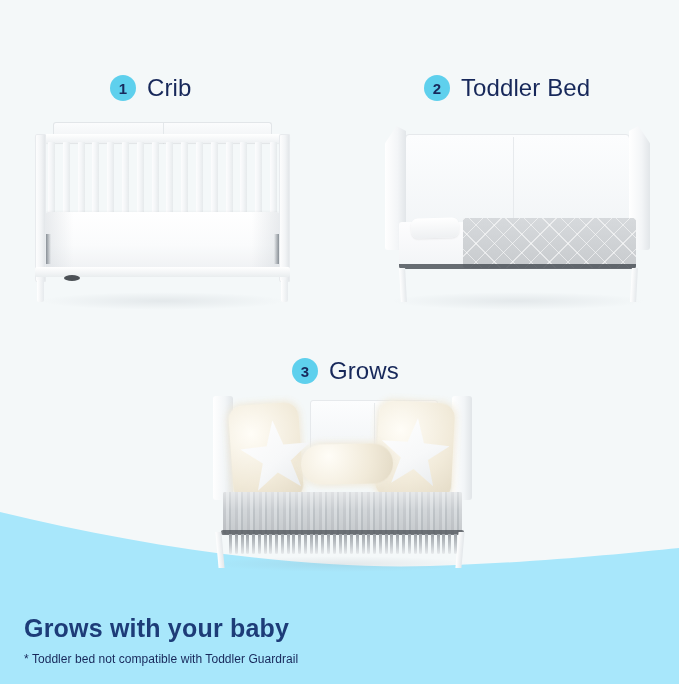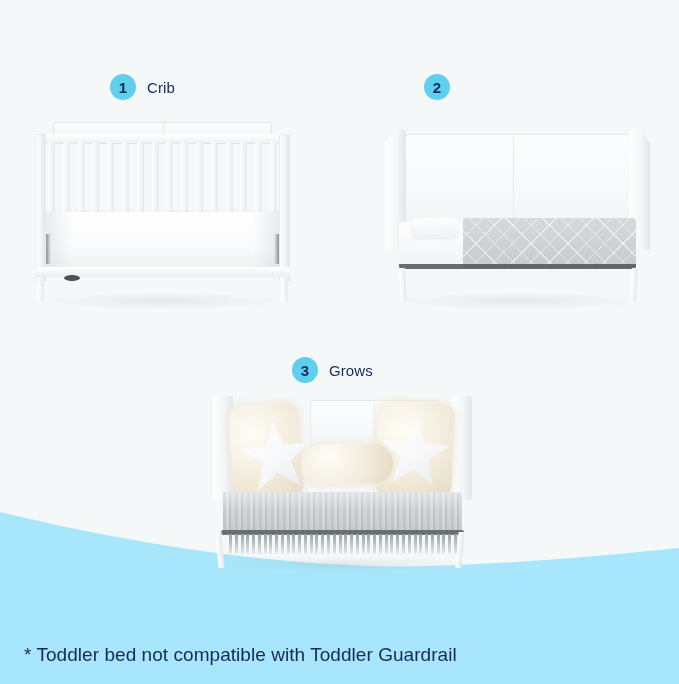--- a/index.html
+++ b/index.html
@@ -50,21 +50,21 @@
     color: #18295c;
     font-size: 15px;
     font-weight: bold;
     display: flex;
     align-items: center;
     justify-content: center;
     line-height: 1;
     flex: 0 0 auto;
   }
   .step-title {
-    font-size: 15px;
+    font-size: 24px;
     color: #17285a;
     letter-spacing: .1px;
     white-space: nowrap;
   }
 
   #hdr-crib    { left: 110px; top: 74px; }
   #hdr-toddler { left: 424px; top: 74px; }
   #hdr-daybed  { left: 292px; top: 357px; }
 
   
@@ -281,21 +281,21 @@
     z-index: 8;
   }
   .headline {
     font-size: 25px;
     font-weight: bold;
     color: #1d3c78;
     letter-spacing: .2px;
     margin-bottom: 9px;
   }
   .footnote {
-    font-size: 19px;
+    font-size: 12px;
     color: #17285a;
     letter-spacing: .05px;
   }
 </style>
 </head>
 <body>
 
 <div id="stage">
 
   <div class="wave-layer">
@@ -414,24 +414,26 @@
     <div class="db-leg r"></div>
   </div>
 
   <div class="step-header" id="hdr-crib">
     <span class="badge">1</span>
     <span class="step-title">Crib</span>
   </div>
 
   <div class="step-header" id="hdr-toddler">
     <span class="badge">2</span>
+    <span class="step-title">Toddler Bed</span>
   </div>
 
   <div class="step-header" id="hdr-daybed">
     <span class="badge">3</span>
     <span class="step-title">Grows</span>
   </div>
 
   <div class="bottom-text">
+    <div class="headline">Grows with your baby</div>
     <div class="footnote">* Toddler bed not compatible with Toddler Guardrail</div>
   </div>
 
 </div>
 
 </body></html>

